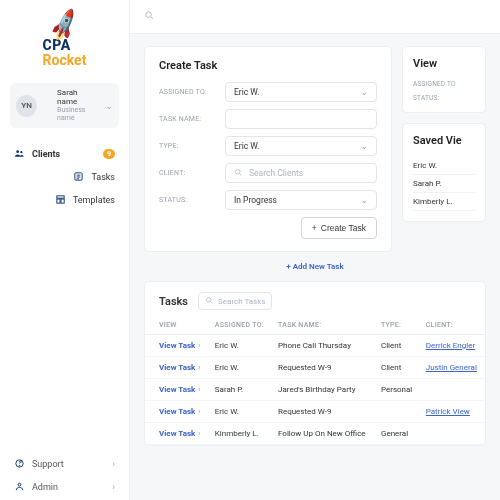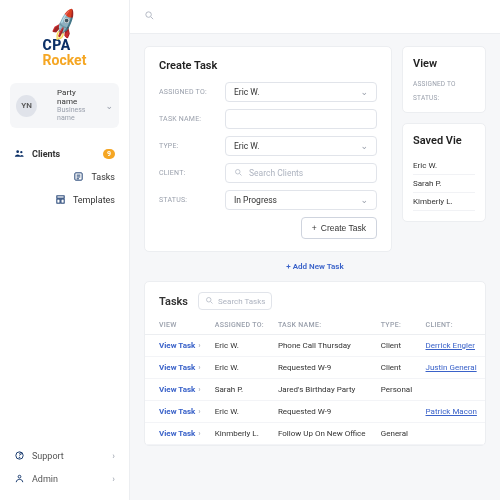--- a/index.html
+++ b/index.html
@@ -48,21 +48,21 @@
     padding:6px 4px; border-radius:4px; color:#333;
     font-size:9px; cursor:pointer;justify-content:flex-end;
   }
   .nav li.active { font-weight:700; background:#fff; }
   .nav .badge {
     margin-left:auto;
     background:#f5a623; color:#fff;
     border-radius:9px; font-size:7px; padding:1px 4px; min-width:9px; text-align:center;
   }
   .ico { width:11px;height:11px;display:inline-flex;align-items:center;justify-content:center;color:#0b2f66;}
-  .nav-bottom { margin-top:auto; margin-bottom:10px;}
+  .nav-bottom { margin-top:auto; margin-bottom:2px;}
   .nav-bottom li { justify-content:space-between; color:#555;}
   .nav-bottom .left { display:flex; align-items:center; gap:7px;}
   .spacer-grow { flex:1; }
 
   
   .main { flex:1; display:flex; flex-direction:column; }
   .searchbar {
     height:34px;border-bottom:1px solid #eceef1;
     display:flex;align-items:center;gap:6px;
     padding:0 14px;color:#aeb4c0;background:#fff;
@@ -133,21 +133,21 @@
     <span class="logo-mark">🚀</span>
     <div class="logo-text">
       <div class="top">CPA</div>
       <div class="bot">Rocket</div>
     </div>
   </div>
 
   <div class="user-card">
     <div class="avatar">YN</div>
     <div class="user-meta">
-      <div class="n">Party name</div>
+      <div class="n">Sarah name</div>
       <div class="b">Business name</div>
     </div>
     <span class="chev">⌄</span>
   </div>
 
   <ul class="nav">
     <li class="active">
       <span class="ico">
         <svg viewBox="0 0 24 24" width="11" height="11" fill="currentColor">
             <circle cx="8" cy="8" r="3"></circle>
@@ -336,21 +336,21 @@
               <td>Sarah P.</td>
               <td>Jared's Birthday Party</td>
               <td>Personal</td>
               <td></td>
             </tr>
             <tr>
               <td class="vt">View Task<span class="c">›</span></td>
               <td>Eric W.</td>
               <td>Requested W-9</td>
               <td></td>
-              <td><span class="link">Patrick Macon</span></td>
+              <td><span class="link">Patrick View</span></td>
             </tr>
             <tr>
               <td class="vt">View Task<span class="c">›</span></td>
               <td>Kinmberly L.</td>
               <td>Follow Up On New Office</td>
               <td>General</td>
               <td></td>
             </tr>
           </tbody>
       </table>

